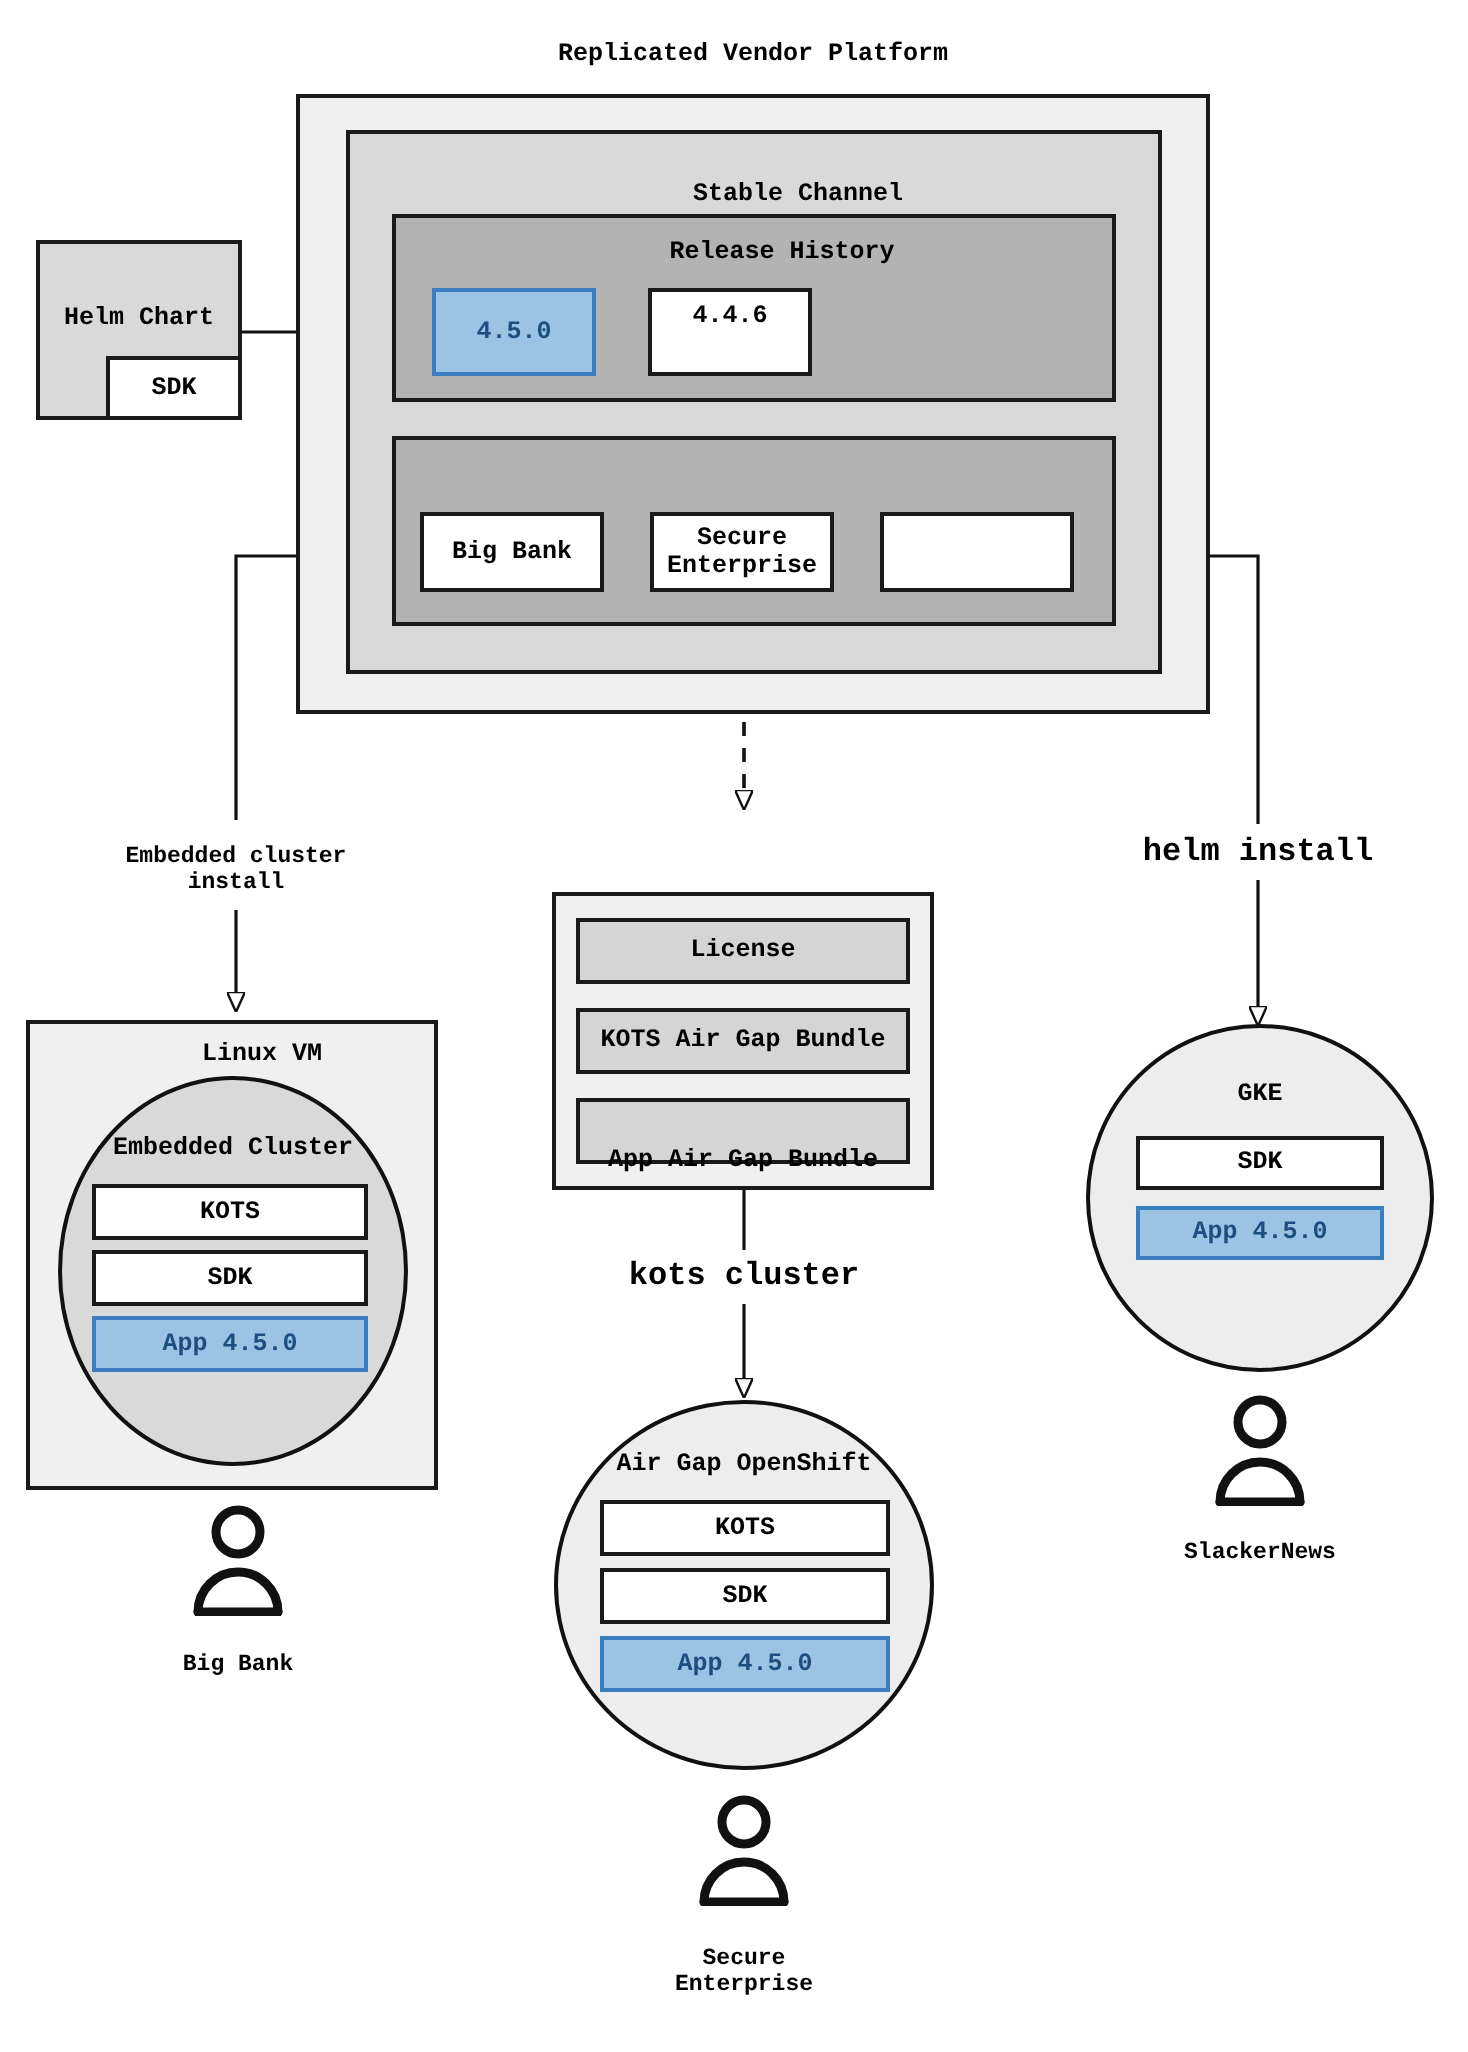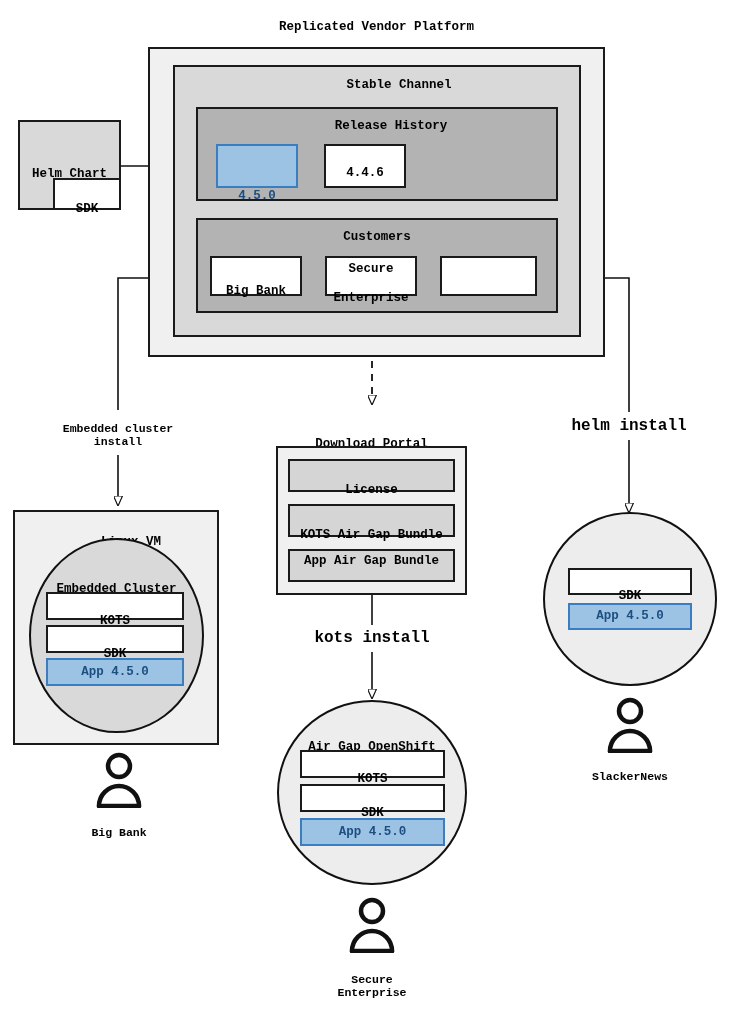--- a/index.html
+++ b/index.html
@@ -21,21 +21,21 @@
   .f-l1{background:#f0f0f0;}   
   .f-l2{background:#d9d9d9;}   
   .f-l3{background:#b3b3b3;}   
   .f-chip{background:#d5d5d5;} 
   .f-blue{background:#9cc3e4;border-color:#3a7ebf;}
   .f-circle{background:#ededed;}
   .f-circle2{background:#d9d9d9;}
 
   .t-title{font-size:12.5px;font-weight:bold;}
   .t-head{font-size:12.5px;font-weight:bold;}
-  .t-body{font-size:12.5px;font-weight:bold;margin-top:15px;}
+  .t-body{font-size:12.5px;font-weight:bold;}
   .t-blue{color:#1c4e80;font-weight:bold;font-size:12.5px;}
   .t-mono{font-family:"Liberation Mono",monospace;font-size:16px;font-weight:bold;letter-spacing:0px;}
   .t-cap{font-size:11.5px;font-weight:bold;}
 
   .circle{position:absolute;box-sizing:border-box;border:2.4px solid #111;border-radius:50%;}
 
   .person{position:absolute;}
 </style>
 </head>
 <body>
@@ -61,33 +61,32 @@
 
     <path d="M537,278 L629,278 L629,412" stroke="#111" stroke-width="1.6" fill="none"></path>
     <path d="M629,440 L629,512" stroke="#111" stroke-width="1.6" fill="none" marker-end="url(#ah)"></path>
   </svg>
 
   <div class="lbl t-title" style="left:148px;top:17px;width:457px;height:20px;">Replicated Vendor Platform</div>
 
   <div class="box f-l1" style="left:148px;top:47px;width:457px;height:310px;"></div>
 
   <div class="box f-l2" style="left:173px;top:65px;width:408px;height:272px;"></div>
-  <div class="lbl t-head" style="left:173px;top:76px;width:452px;height:18px;text-align:center;">Stable Channel</div>
+  <div class="lbl t-head" style="left:173px;top:88px;width:452px;height:18px;text-align:center;">Stable Channel</div>
 
   <div class="box f-l3" style="left:196px;top:107px;width:362px;height:94px;"></div>
   <div class="lbl t-head" style="left:196px;top:118px;width:390px;height:17px;">Release History</div>
 
   <div class="box f-blue" style="left:216px;top:144px;width:82px;height:44px;"></div>
-  <div class="lbl t-blue" style="left:216px;top:144px;width:82px;height:44px;margin-top:30px;">4.5.0</div>
+  <div class="lbl t-blue" style="left:216px;top:144px;width:82px;height:44px;">4.5.0</div>
 
   <div class="box f-white" style="left:324px;top:144px;width:82px;height:44px;"></div>
   <div class="lbl t-body" style="left:324px;top:144px;width:82px;height:28px;">4.4.6</div>
 
   <div class="box f-l3" style="left:196px;top:218px;width:362px;height:95px;"></div>
-  <div class="lbl t-head" style="left:196px;top:229px;width:362px;height:17px;">Customers</div>
 
   <div class="box f-white" style="left:210px;top:256px;width:92px;height:40px;"></div>
   <div class="lbl t-body" style="left:210px;top:256px;width:92px;height:40px;">Big Bank</div>
 
   <div class="box f-white" style="left:325px;top:256px;width:92px;height:40px;"></div>
   <div class="lbl" style="left:325px;top:256px;width:92px;height:40px;flex-direction:column;">
     <span class="t-body">Secure</span>
     <span class="t-body">Enterprise</span>
   </div>
 
@@ -96,21 +95,21 @@
   <div class="box f-l2" style="left:18px;top:120px;width:103px;height:90px;"></div>
   <div class="lbl t-body" style="left:18px;top:150px;width:103px;height:18px;">Helm Chart</div>
   <div class="box f-white" style="left:53px;top:178px;width:68px;height:32px;"></div>
   <div class="lbl t-body" style="left:53px;top:178px;width:68px;height:32px;">SDK</div>
 
   <div class="lbl" style="left:33px;top:414px;width:170px;height:42px;flex-direction:column;">
     <span class="t-cap">Embedded cluster</span>
     <span class="t-cap">install</span>
   </div>
 
-  <div class="lbl t-mono" style="left:292px;top:628px;width:160px;height:20px;">kots install</div>
+  <div class="lbl t-mono" style="left:292px;top:628px;width:160px;height:20px;">kots cluster</div>
 
   <div class="lbl t-mono" style="left:549px;top:416px;width:160px;height:20px;">helm install</div>
 
   <div class="box f-l1" style="left:13px;top:510px;width:206px;height:235px;"></div>
   <div class="lbl t-body" style="left:13px;top:518px;width:236px;height:18px;">Linux VM</div>
 
   <div class="circle f-circle2" style="left:29px;top:538px;width:175px;height:195px;"></div>
   <div class="lbl t-body" style="left:29px;top:565px;width:175px;height:18px;">Embedded Cluster</div>
 
   <div class="box f-white" style="left:46px;top:592px;width:138px;height:28px;"></div>
@@ -122,31 +121,30 @@
   <div class="box f-blue" style="left:46px;top:658px;width:138px;height:28px;"></div>
   <div class="lbl t-blue" style="left:46px;top:658px;width:138px;height:28px;">App 4.5.0</div>
 
   <svg class="person" style="left:92px;top:752px;width:54px;height:56px;" viewBox="0 0 54 56">
     <circle cx="27" cy="14" r="11" fill="none" stroke="#111" stroke-width="4.5"></circle>
     <path d="M7,54 A20,20 0 0 1 47,54" fill="none" stroke="#111" stroke-width="4.5" stroke-linecap="round"></path>
     <line x1="7" y1="54" x2="47" y2="54" stroke="#111" stroke-width="4.5" stroke-linecap="round"></line>
   </svg>
   <div class="lbl t-cap" style="left:59px;top:824px;width:120px;height:18px;">Big Bank</div>
 
-  <div class="lbl t-body" style="left:276px;top:420px;width:191px;height:18px;">Download Portal</div>
   <div class="box f-l1" style="left:276px;top:446px;width:191px;height:149px;"></div>
 
   <div class="box f-chip" style="left:288px;top:459px;width:167px;height:33px;"></div>
   <div class="lbl t-body" style="left:288px;top:459px;width:167px;height:33px;">License</div>
 
   <div class="box f-chip" style="left:288px;top:504px;width:167px;height:33px;"></div>
   <div class="lbl t-body" style="left:288px;top:504px;width:167px;height:33px;">KOTS Air Gap Bundle</div>
 
   <div class="box f-chip" style="left:288px;top:549px;width:167px;height:33px;"></div>
-  <div class="lbl t-body" style="left:288px;top:530px;width:167px;height:33px;">App Air Gap Bundle</div>
+  <div class="lbl t-body" style="left:288px;top:564px;width:167px;height:33px;">App Air Gap Bundle</div>
 
   <div class="circle f-circle" style="left:277px;top:700px;width:190px;height:185px;"></div>
   <div class="lbl t-body" style="left:277px;top:723px;width:190px;height:18px;">Air Gap OpenShift</div>
 
   <div class="box f-white" style="left:300px;top:750px;width:145px;height:28px;"></div>
   <div class="lbl t-body" style="left:300px;top:750px;width:145px;height:28px;">KOTS</div>
 
   <div class="box f-white" style="left:300px;top:784px;width:145px;height:28px;"></div>
   <div class="lbl t-body" style="left:300px;top:784px;width:145px;height:28px;">SDK</div>
 
@@ -157,20 +155,21 @@
     <circle cx="27" cy="14" r="11" fill="none" stroke="#111" stroke-width="4.5"></circle>
     <path d="M7,54 A20,20 0 0 1 47,54" fill="none" stroke="#111" stroke-width="4.5" stroke-linecap="round"></path>
     <line x1="7" y1="54" x2="47" y2="54" stroke="#111" stroke-width="4.5" stroke-linecap="round"></line>
   </svg>
   <div class="lbl" style="left:312px;top:968px;width:120px;height:36px;flex-direction:column;">
     <span class="t-cap">Secure</span>
     <span class="t-cap">Enterprise</span>
   </div>
 
   <div class="circle f-circle" style="left:543px;top:512px;width:174px;height:174px;"></div>
+  <div class="lbl t-body" style="left:543px;top:538px;width:174px;height:18px;">GKE</div>
 
   <div class="box f-white" style="left:568px;top:568px;width:124px;height:27px;"></div>
   <div class="lbl t-body" style="left:568px;top:568px;width:124px;height:27px;">SDK</div>
 
   <div class="box f-blue" style="left:568px;top:603px;width:124px;height:27px;"></div>
   <div class="lbl t-blue" style="left:568px;top:603px;width:124px;height:27px;">App 4.5.0</div>
 
   <svg class="person" style="left:603px;top:697px;width:54px;height:56px;" viewBox="0 0 54 56">
     <circle cx="27" cy="14" r="11" fill="none" stroke="#111" stroke-width="4.5"></circle>
     <path d="M7,54 A20,20 0 0 1 47,54" fill="none" stroke="#111" stroke-width="4.5" stroke-linecap="round"></path>

